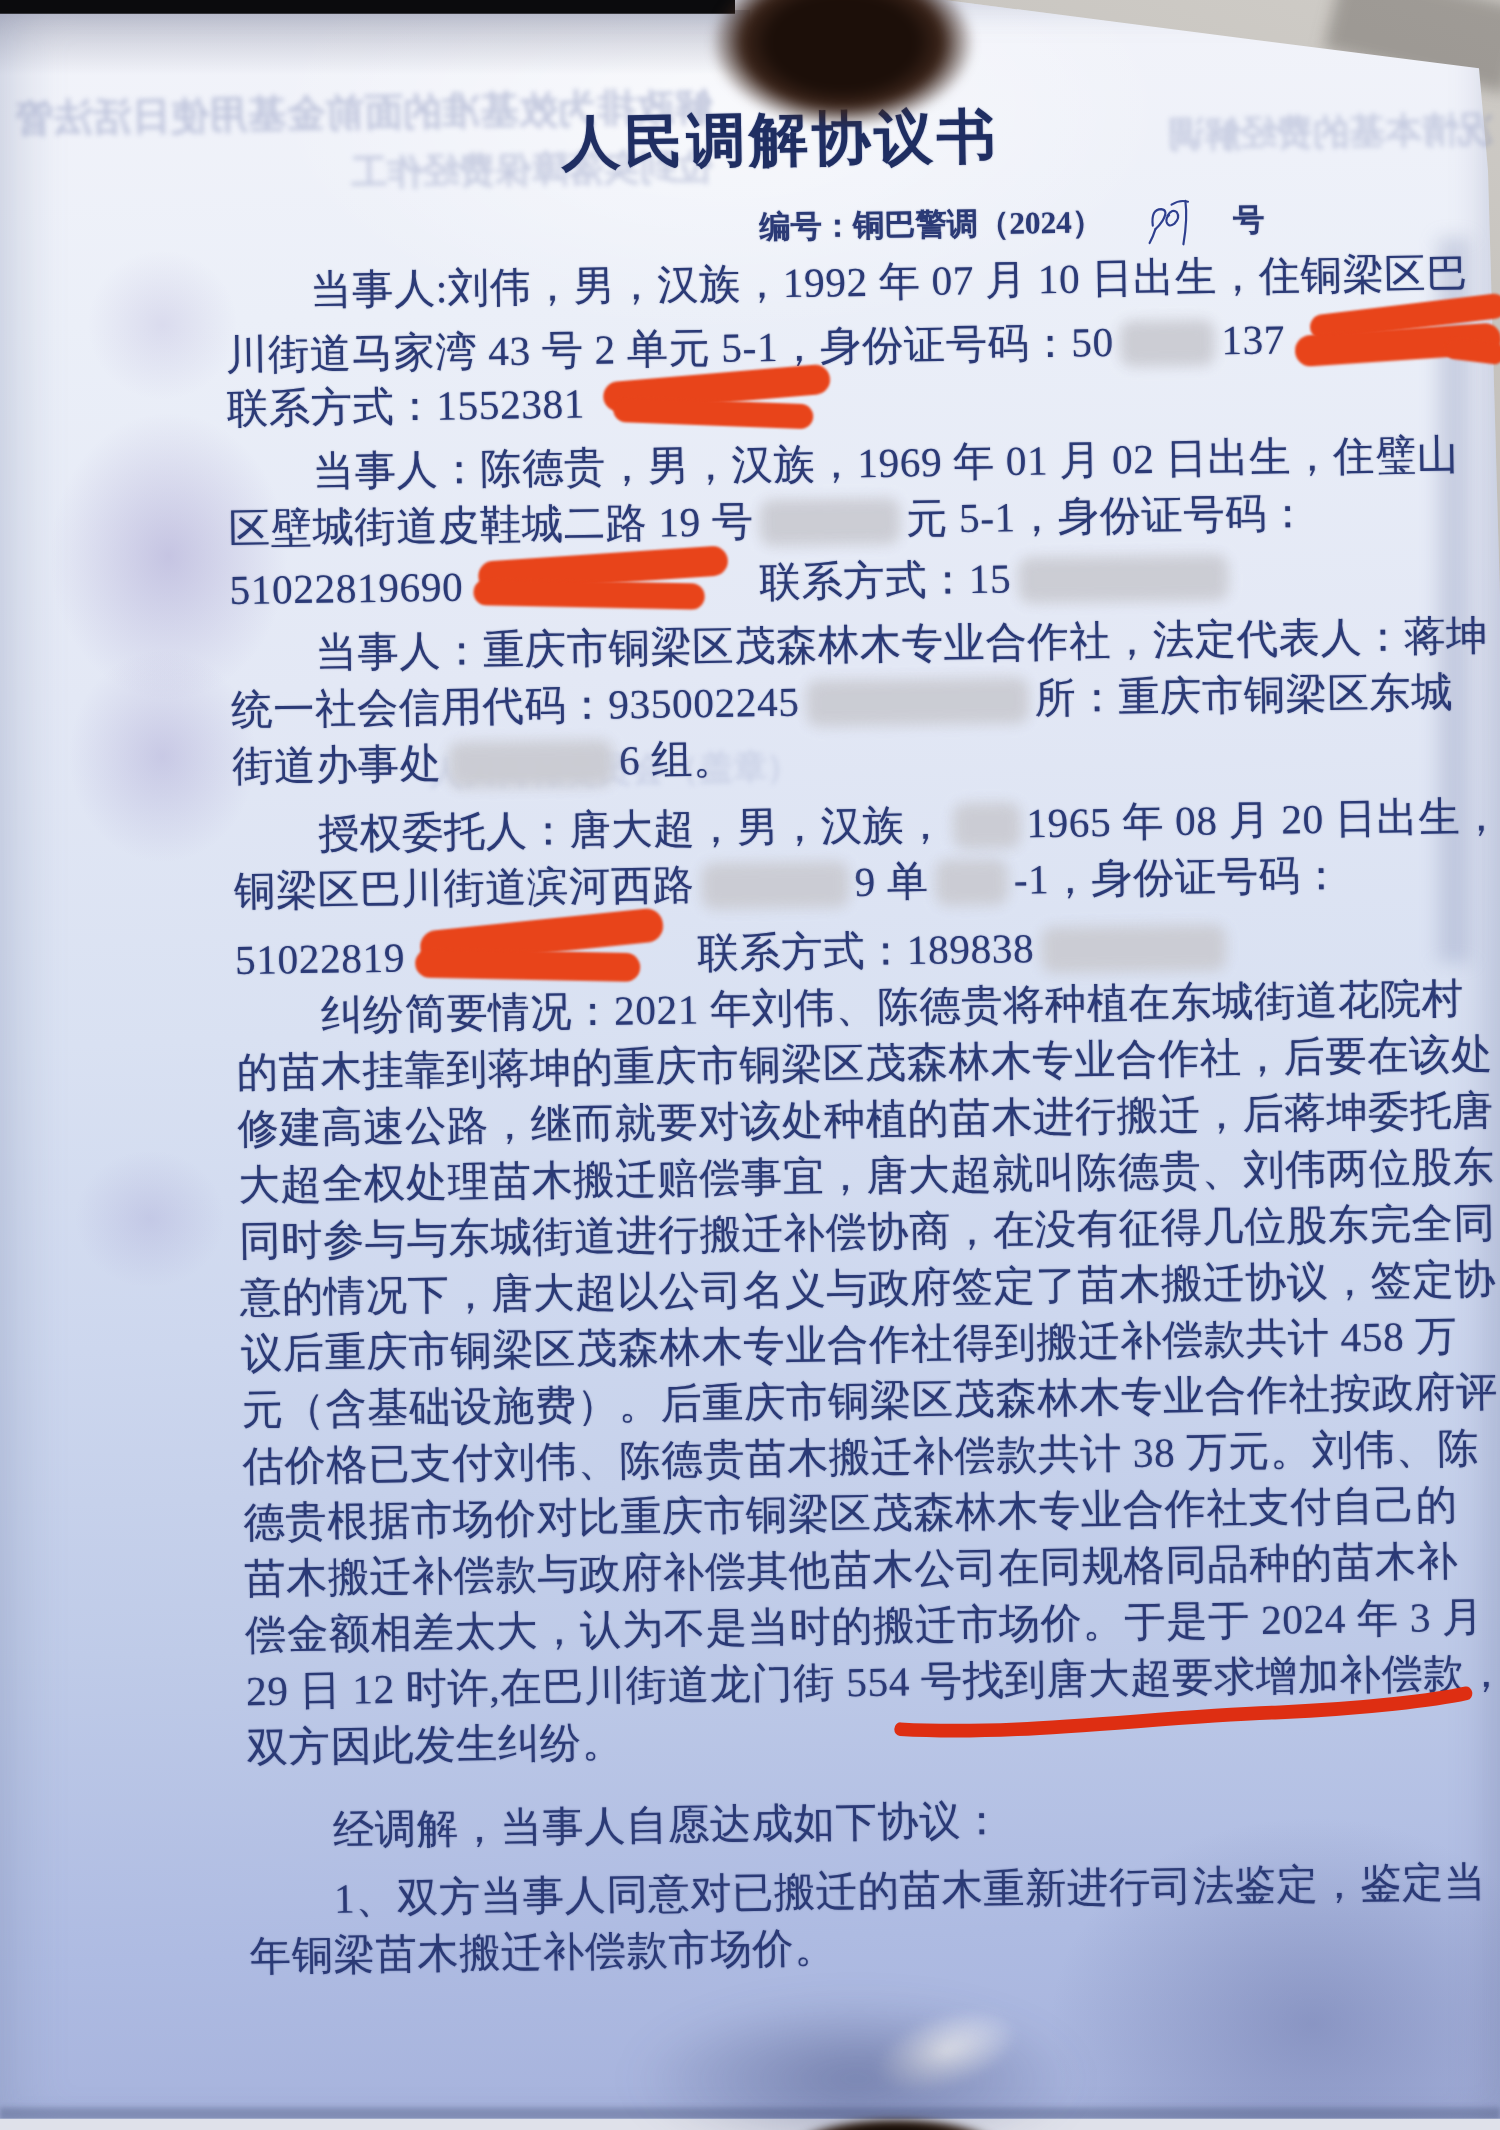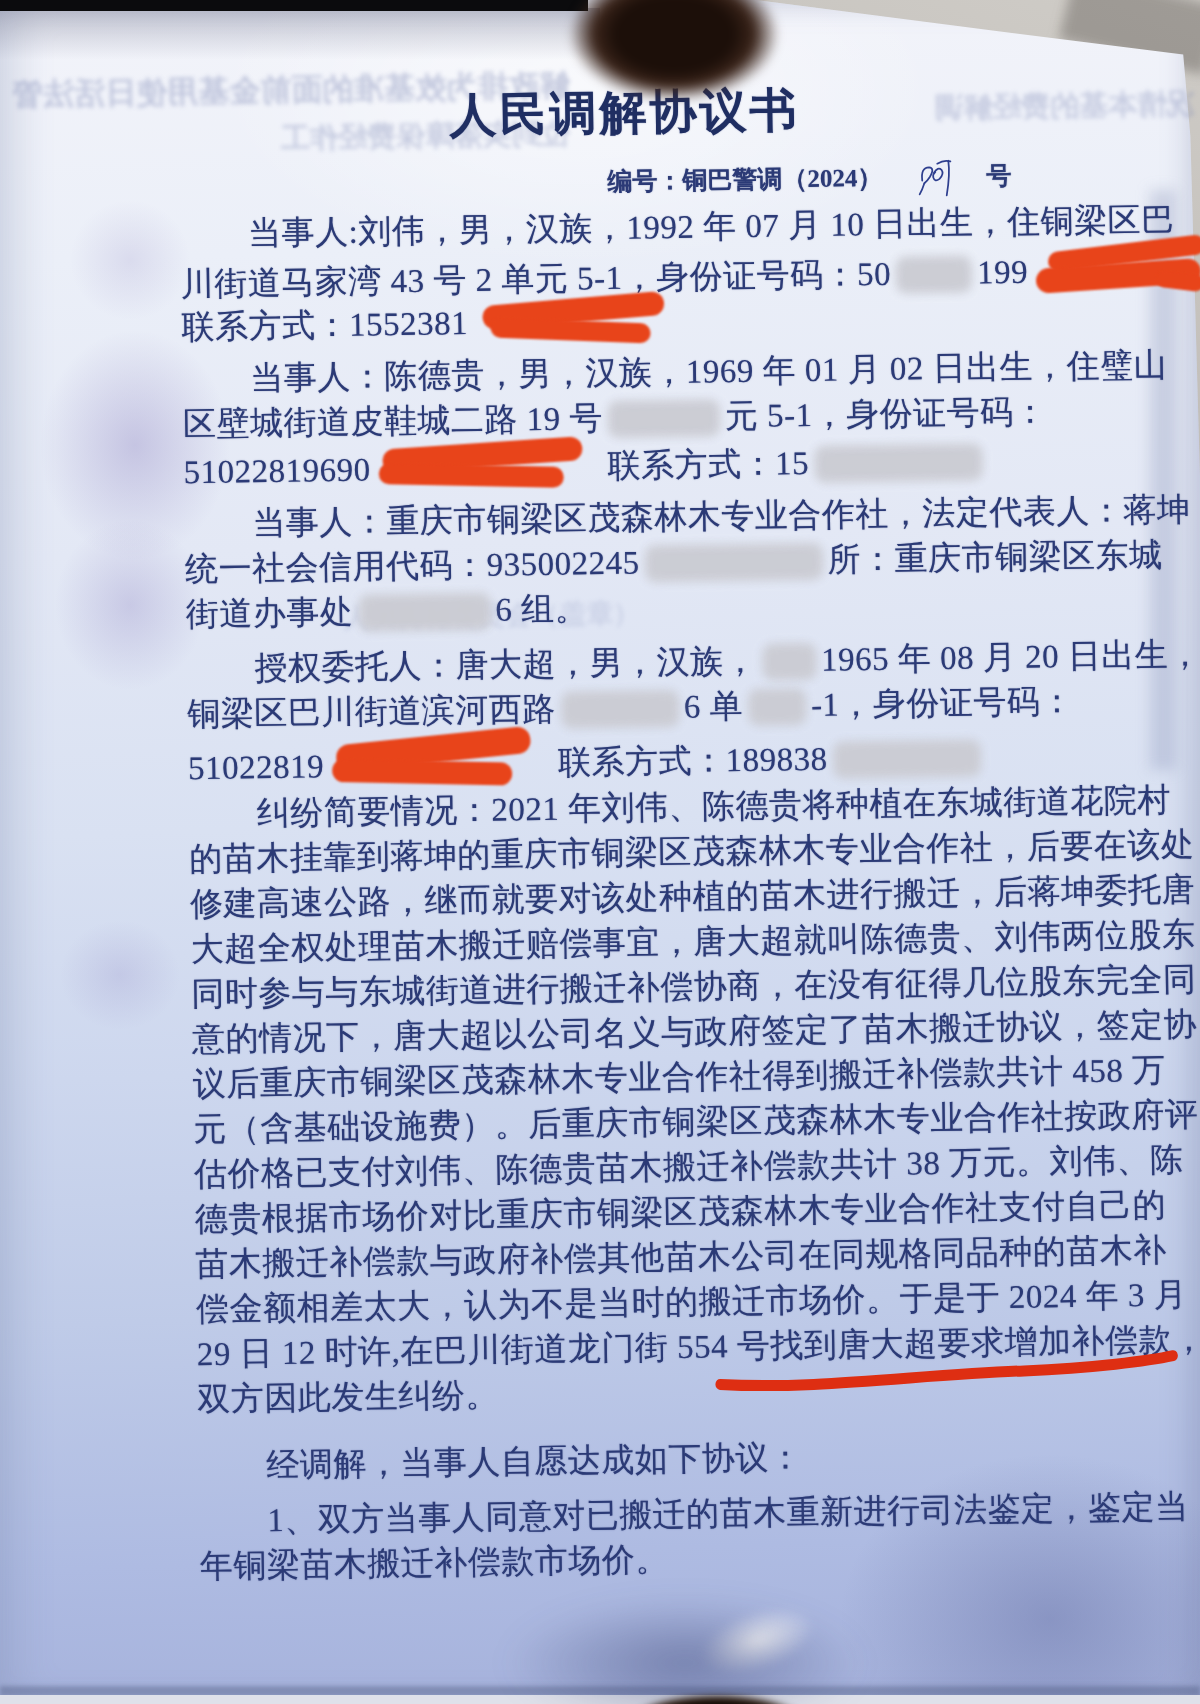--- a/index.html
+++ b/index.html
@@ -135,39 +135,39 @@
             <path d="M90,40 Q95,80 84,140"></path>
             <path d="M20,104 Q14,122 6,136"></path>
           </g>
         </svg><span>号</span>
     </div>
 
     <div class="body">
 
       <div class="line ind"><span>当事人:刘伟，男，汉族，1992 年 07 月 10 日出生，住铜梁区巴</span></div>
 
-      <div class="line"><span>川街道马家湾 43 号 2 单元 5-1，身份证号码：50</span><span class="bl" style="width:76px"></span><span>199</span><span class="scr scr1"><i class="sk a"></i><i class="sk b"></i><i class="sk c"></i></span></div>
+      <div class="line"><span>川街道马家湾 43 号 2 单元 5-1，身份证号码：50</span><span class="bl" style="width:76px"></span><span>137</span><span class="scr scr1"><i class="sk a"></i><i class="sk b"></i><i class="sk c"></i></span></div>
 
       <div class="line"><span>联系方式：1552381</span><span class="scr scr2"><i class="sk a"></i><i class="sk b"></i></span></div>
 
       <div class="line ind pg"><span>当事人：陈德贵，男，汉族，1969 年 01 月 02 日出生，住璧山</span></div>
 
       <div class="line"><span>区壁城街道皮鞋城二路 19 号</span><span class="bl" style="width:112px"></span><span>元 5-1，身份证号码：</span></div>
 
       <div class="line"><span>51022819690</span><span class="scr scr3"><i class="sk a"></i><i class="sk b"></i></span><span style="margin-left:14px">联系方式：15</span><span class="bl" style="width:168px"></span></div>
 
       <div class="line ind pg"><span>当事人：重庆市铜梁区茂森林木专业合作社，法定代表人：蒋坤，</span></div>
 
       <div class="line"><span>统一社会信用代码：935002245</span><span class="bl" style="width:178px"></span><span>所：重庆市铜梁区东城</span></div>
 
       <div class="line"><span>街道办事处</span><span class="bl" style="width:132px"></span><span>6 组。</span></div>
 
       <div class="line ind pg"><span>授权委托人：唐大超，男，汉族，</span><span class="bl" style="width:54px"></span><span>1965 年 08 月 20 日出生，住</span></div>
 
-      <div class="line"><span>铜梁区巴川街道滨河西路</span><span class="bl" style="width:118px"></span><span>6 单</span><span class="bl" style="width:58px"></span><span>-1，身份证号码：</span></div>
+      <div class="line"><span>铜梁区巴川街道滨河西路</span><span class="bl" style="width:118px"></span><span>9 单</span><span class="bl" style="width:58px"></span><span>-1，身份证号码：</span></div>
 
       <div class="line"><span>51022819</span><span class="scr scr4"><i class="sk a"></i><i class="sk b"></i></span><span style="margin-left:16px">联系方式：189838</span><span class="bl" style="width:148px"></span></div>
 
       <div class="line ind pg"><span>纠纷简要情况：2021 年刘伟、陈德贵将种植在东城街道花院村</span></div>
       <div class="line"><span>的苗木挂靠到蒋坤的重庆市铜梁区茂森林木专业合作社，后要在该处</span></div>
       <div class="line"><span>修建高速公路，继而就要对该处种植的苗木进行搬迁，后蒋坤委托唐</span></div>
       <div class="line"><span>大超全权处理苗木搬迁赔偿事宜，唐大超就叫陈德贵、刘伟两位股东</span></div>
       <div class="line"><span>同时参与与东城街道进行搬迁补偿协商，在没有征得几位股东完全同</span></div>
       <div class="line"><span>意的情况下，唐大超以公司名义与政府签定了苗木搬迁协议，签定协</span></div>
       <div class="line"><span>议后重庆市铜梁区茂森林木专业合作社得到搬迁补偿款共计 458 万</span></div>

